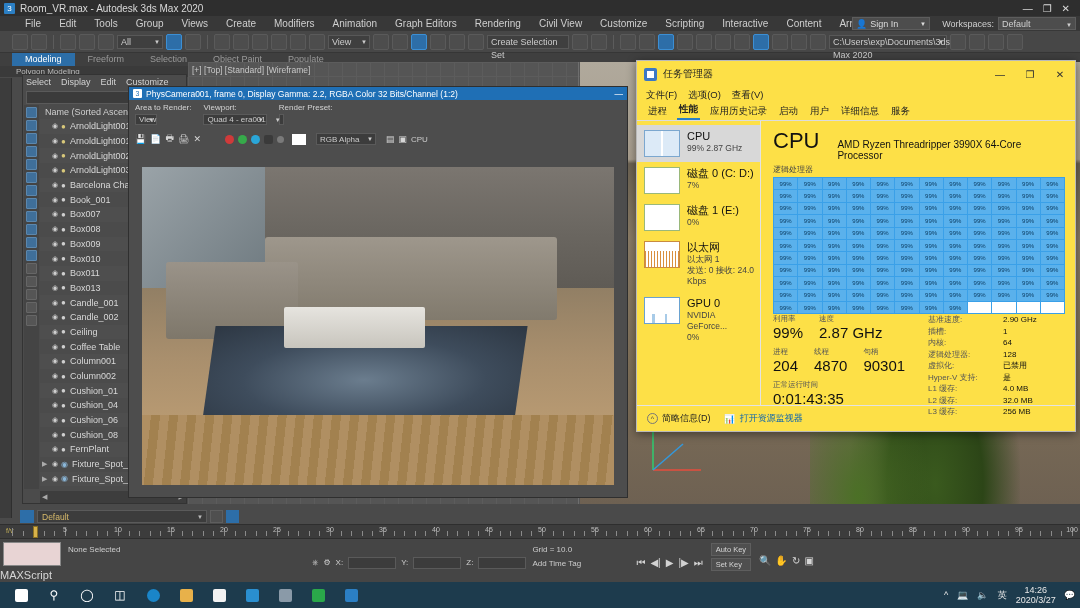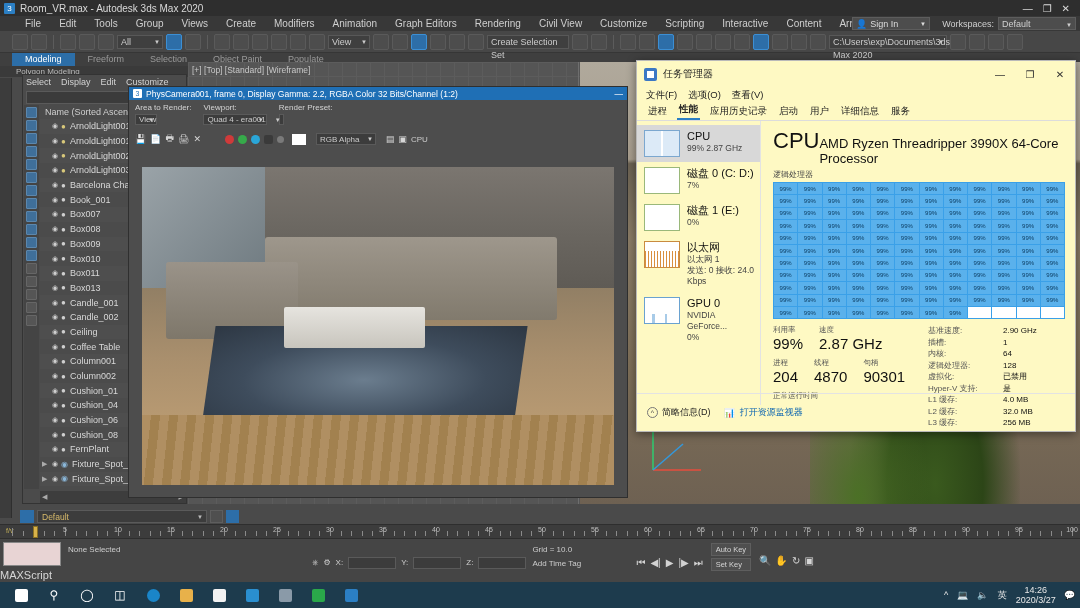--- a/index.html
+++ b/index.html
@@ -144,21 +144,21 @@
   .rfw-table{ position:absolute; left:30%; top:44%; width:30%; height:13%;
      background:linear-gradient(to bottom,#e6e4df,#c8c5bd); border-radius:2px; }
   .rfw-rug { position:absolute; left:14%; top:50%; width:66%; height:34%;
      background:radial-gradient(ellipse at 50% 50%, #6b7d8e 0%, #3e4c5c 55%, #2d3743 100%);
      transform:skewX(-8deg); }
   .rfw-floor{ position:absolute; left:0; bottom:0; right:0; height:22%;
      background:repeating-linear-gradient(96deg,#b08f62 0 9px,#a2814f 9px 18px); }
 
   
   #tm { position:absolute; left:636px; top:60px; width:440px; height:372px;
-        background:#fef9c3; border:1px solid #b9b9b9; color:#1b1b1b;
+        background:#fde047; border:1px solid #b9b9b9; color:#1b1b1b;
         font-size:10px; box-shadow:0 2px 9px rgba(0,0,0,.45); }
   .tm-tb { height:26px; display:flex; align-items:center; padding-left:7px; }
   .tm-tb .ic { width:13px;height:13px;background:#3b78c4;border-radius:2px;
                margin-right:6px; position:relative; }
   .tm-tb .ic::after{content:"";position:absolute;left:3px;top:3px;width:7px;height:7px;
                     background:#fff;}
   .tm-tb .ttl { font-size:10px; color:#222; flex:1; }
   .tm-wbtns { display:flex; }
   .tm-wbtns div { width:30px;height:26px;display:flex;align-items:center;
                   justify-content:center;font-size:10px;color:#333; }
@@ -185,42 +185,42 @@
       repeating-linear-gradient(90deg,#d98f3e 0 1px,transparent 1px 3px); }
   .tm-thumb.gpu .spark { background:
       linear-gradient(to right, transparent 0 22%, #a8cbe8 22% 30%, transparent 30% 58%,
       #a8cbe8 58% 64%, transparent 64%); height:9px; }
   .tm-meta .t { font-size:11px; color:#111; line-height:13px; }
   .tm-meta .s { font-size:8.5px; color:#444; line-height:11px; }
 
   .tm-main { flex:1; padding:7px 10px 0 12px; position:relative; }
   .tm-h { display:flex; align-items:baseline; }
   .tm-h .big { font-size:22px; font-weight:normal; color:#111; }
-  .tm-h .proc { font-size:13px; color:#111; }
+  .tm-h .proc { margin-left:18px; font-size:10px; color:#111; }
   .tm-sub { font-size:8px; color:#444; margin:3px 0 2px; }
 
   .cpu-grid { display:grid; grid-template-columns:repeat(12,1fr); gap:1px;
               border:1px solid #3aa0e8; background:#3aa0e8; width:292px; }
   .cpu-cell { background:#5ab1ec; height:11.4px; font-size:6px; color:#0b3a5e;
               display:flex; align-items:center; justify-content:center;
               font-family:"Liberation Sans",sans-serif; }
   .cpu-cell.empty { background:#fff; }
 
-  .tm-stats { display:flex; margin-top:6px; font-size:8px; }
+  .tm-stats { display:flex; font-size:8px; }
   .tm-left { width:155px; }
   .tm-right { flex:1; }
   .sl { color:#555; font-size:7.5px; }
   .sv { font-size:15px; color:#111; line-height:18px; }
   .srow { display:flex; gap:16px; }
   .s2 { display:flex; justify-content:space-between; line-height:11.5px;
         font-size:8px; }
   .s2 .k { color:#555; }
   .s2 .v { color:#111; width:62px; }
 
-  .tm-foot { position:absolute; left:0; right:0; bottom:0; height:38px;
+  .tm-foot { position:absolute; left:0; right:0; bottom:0; height:26px;
              border-top:1px solid #e3e3e3; display:flex; align-items:center;
              padding-left:10px; gap:14px; font-size:9px; }
   .tm-foot .lnk { color:#0a64b0; display:flex; align-items:center; gap:4px; }
   .chev { display:inline-block; width:11px; height:11px; border:1px solid #777;
           border-radius:50%; font-size:7px; line-height:10px; text-align:center;
           color:#444; }
 
   
   .trackbar { position:absolute; left:0; right:0; bottom:44px; height:14px;
               background:#3c3c3c; border-top:1px solid #2e2e2e; }
@@ -1048,20 +1048,21 @@
                 <div class="sl">线程</div>
                 <div class="sv">4870</div>
               </div>
               <div>
                 <div class="sl">句柄</div>
                 <div class="sv">90301</div>
               </div>
             </div>
           <div style="margin-top:5px">
             <div class="sl">正常运行时间</div>
+            <div class="sv">0:01:43:35</div>
           </div>
         </div>
         <div class="tm-right" id="statright">
             <div class="s2">
               <span class="k">基准速度:</span>
               <span class="v">2.90 GHz</span>
             </div>
             <div class="s2">
               <span class="k">插槽:</span>
               <span class="v">1</span>

